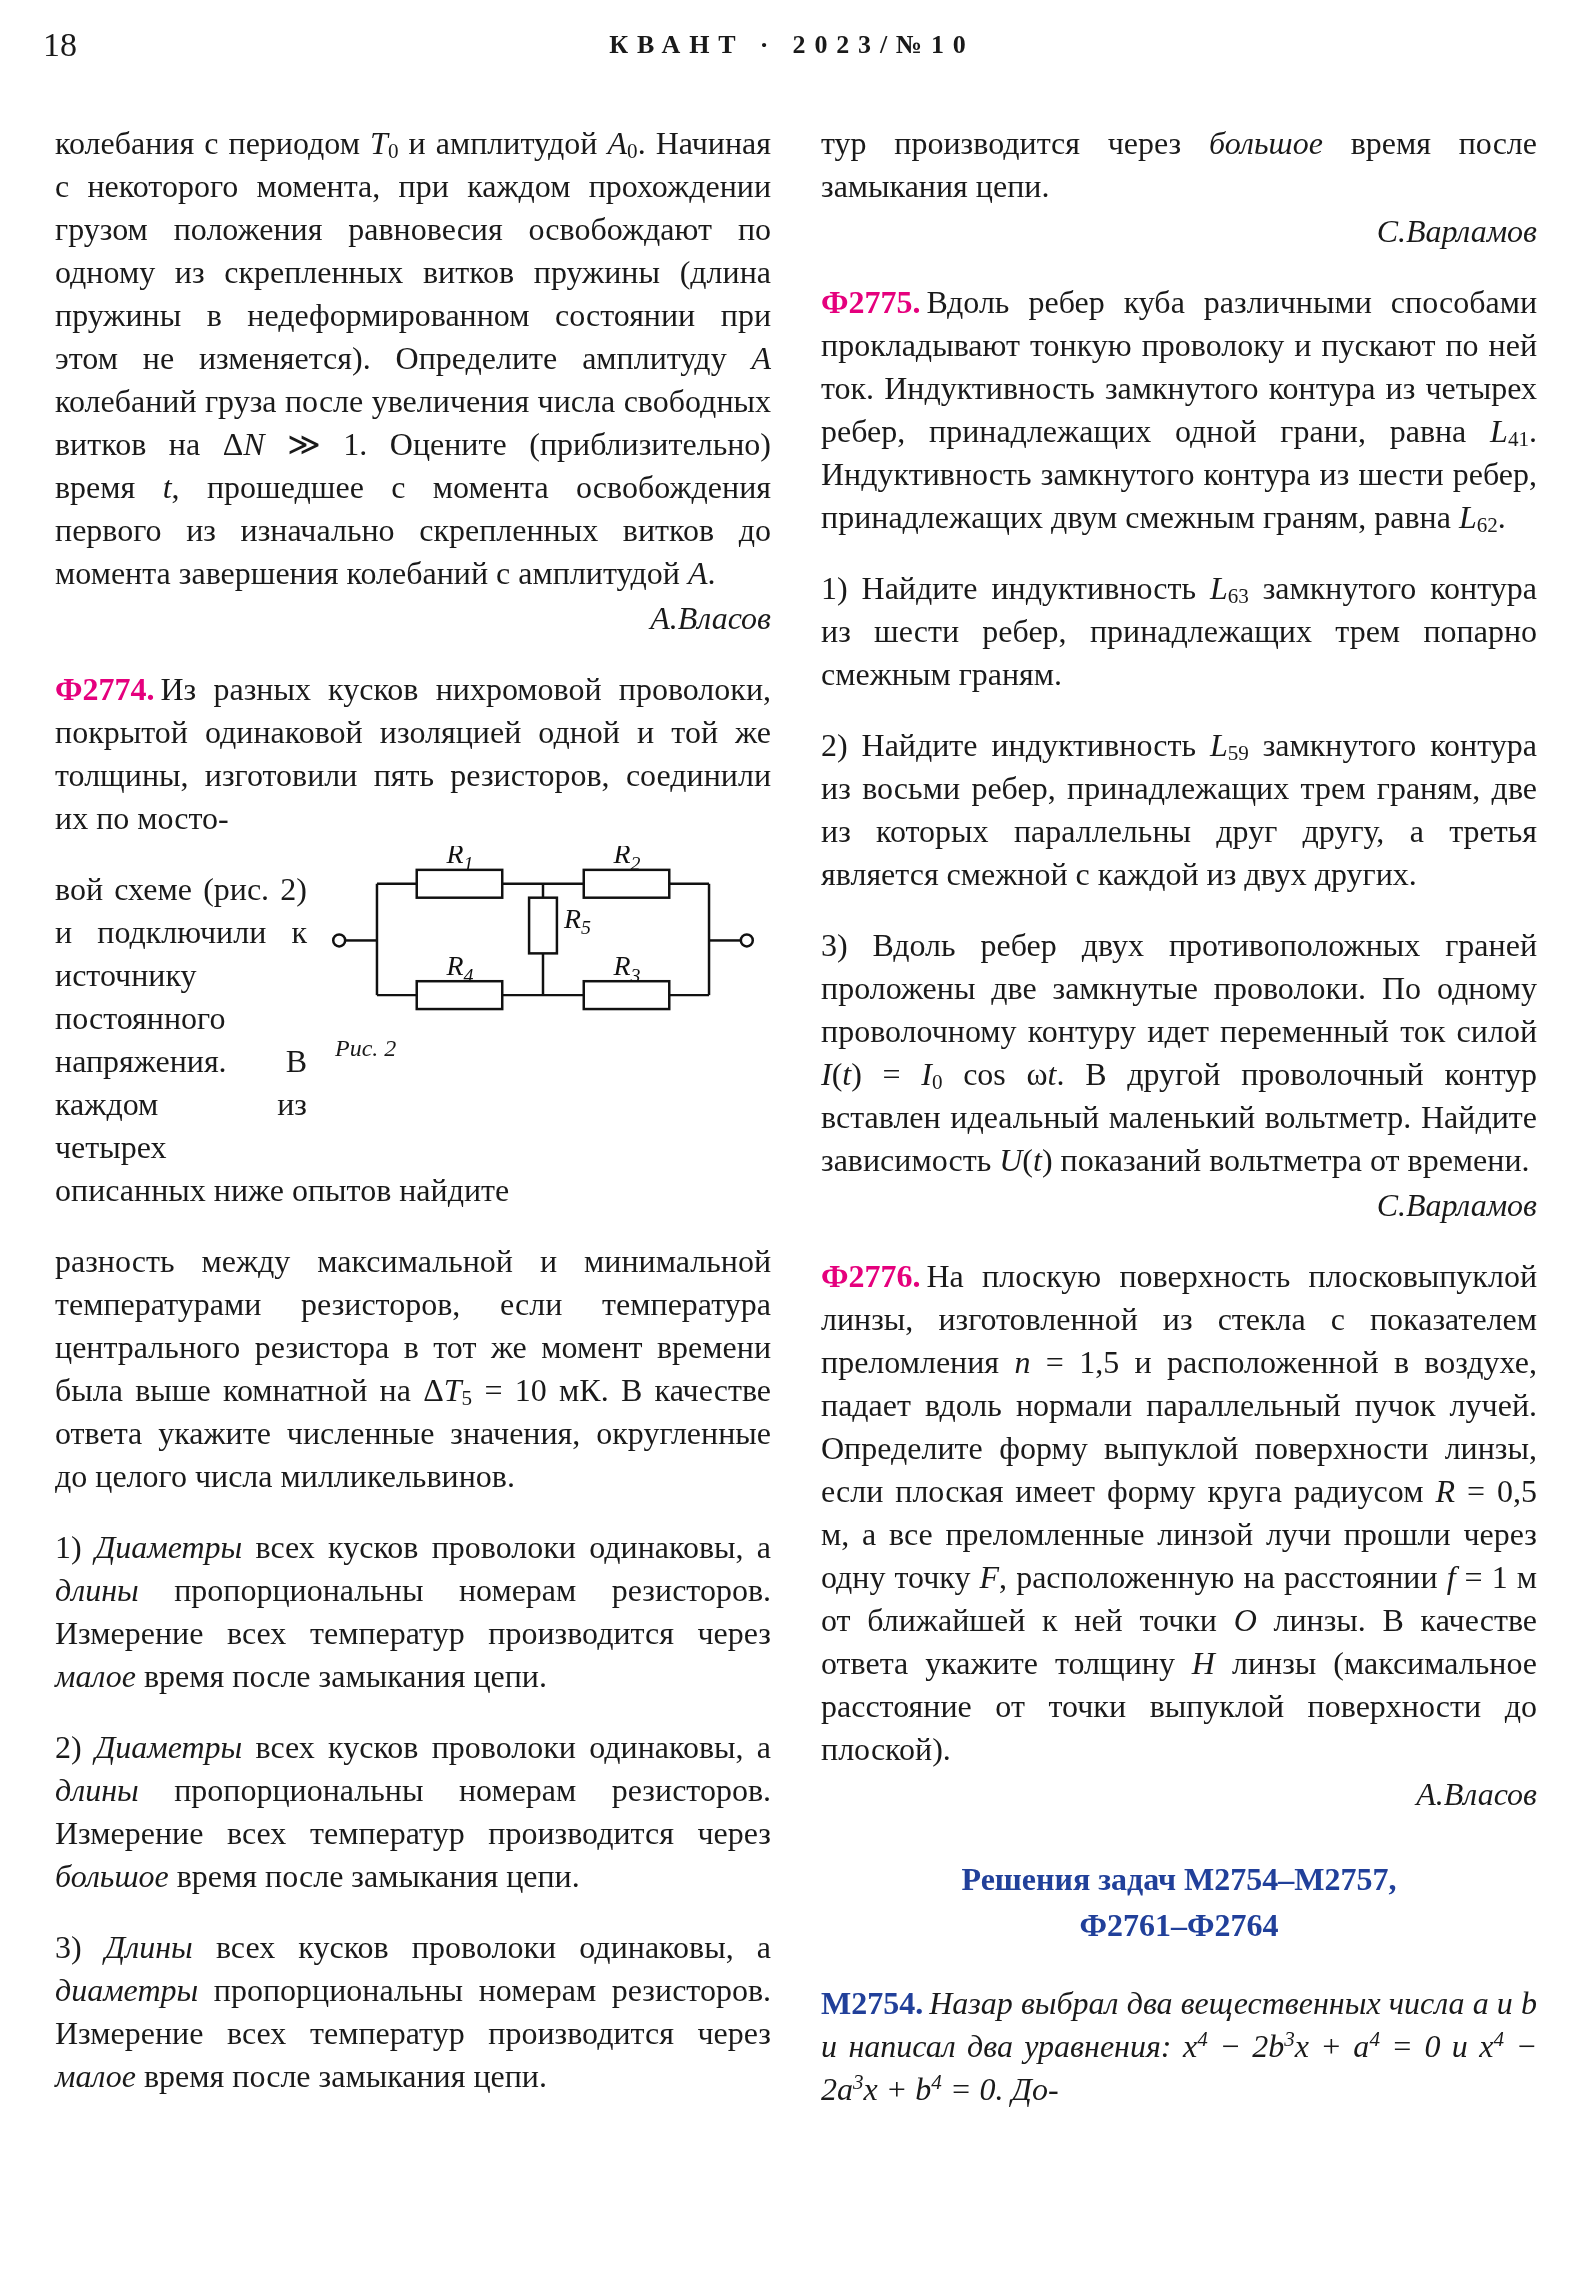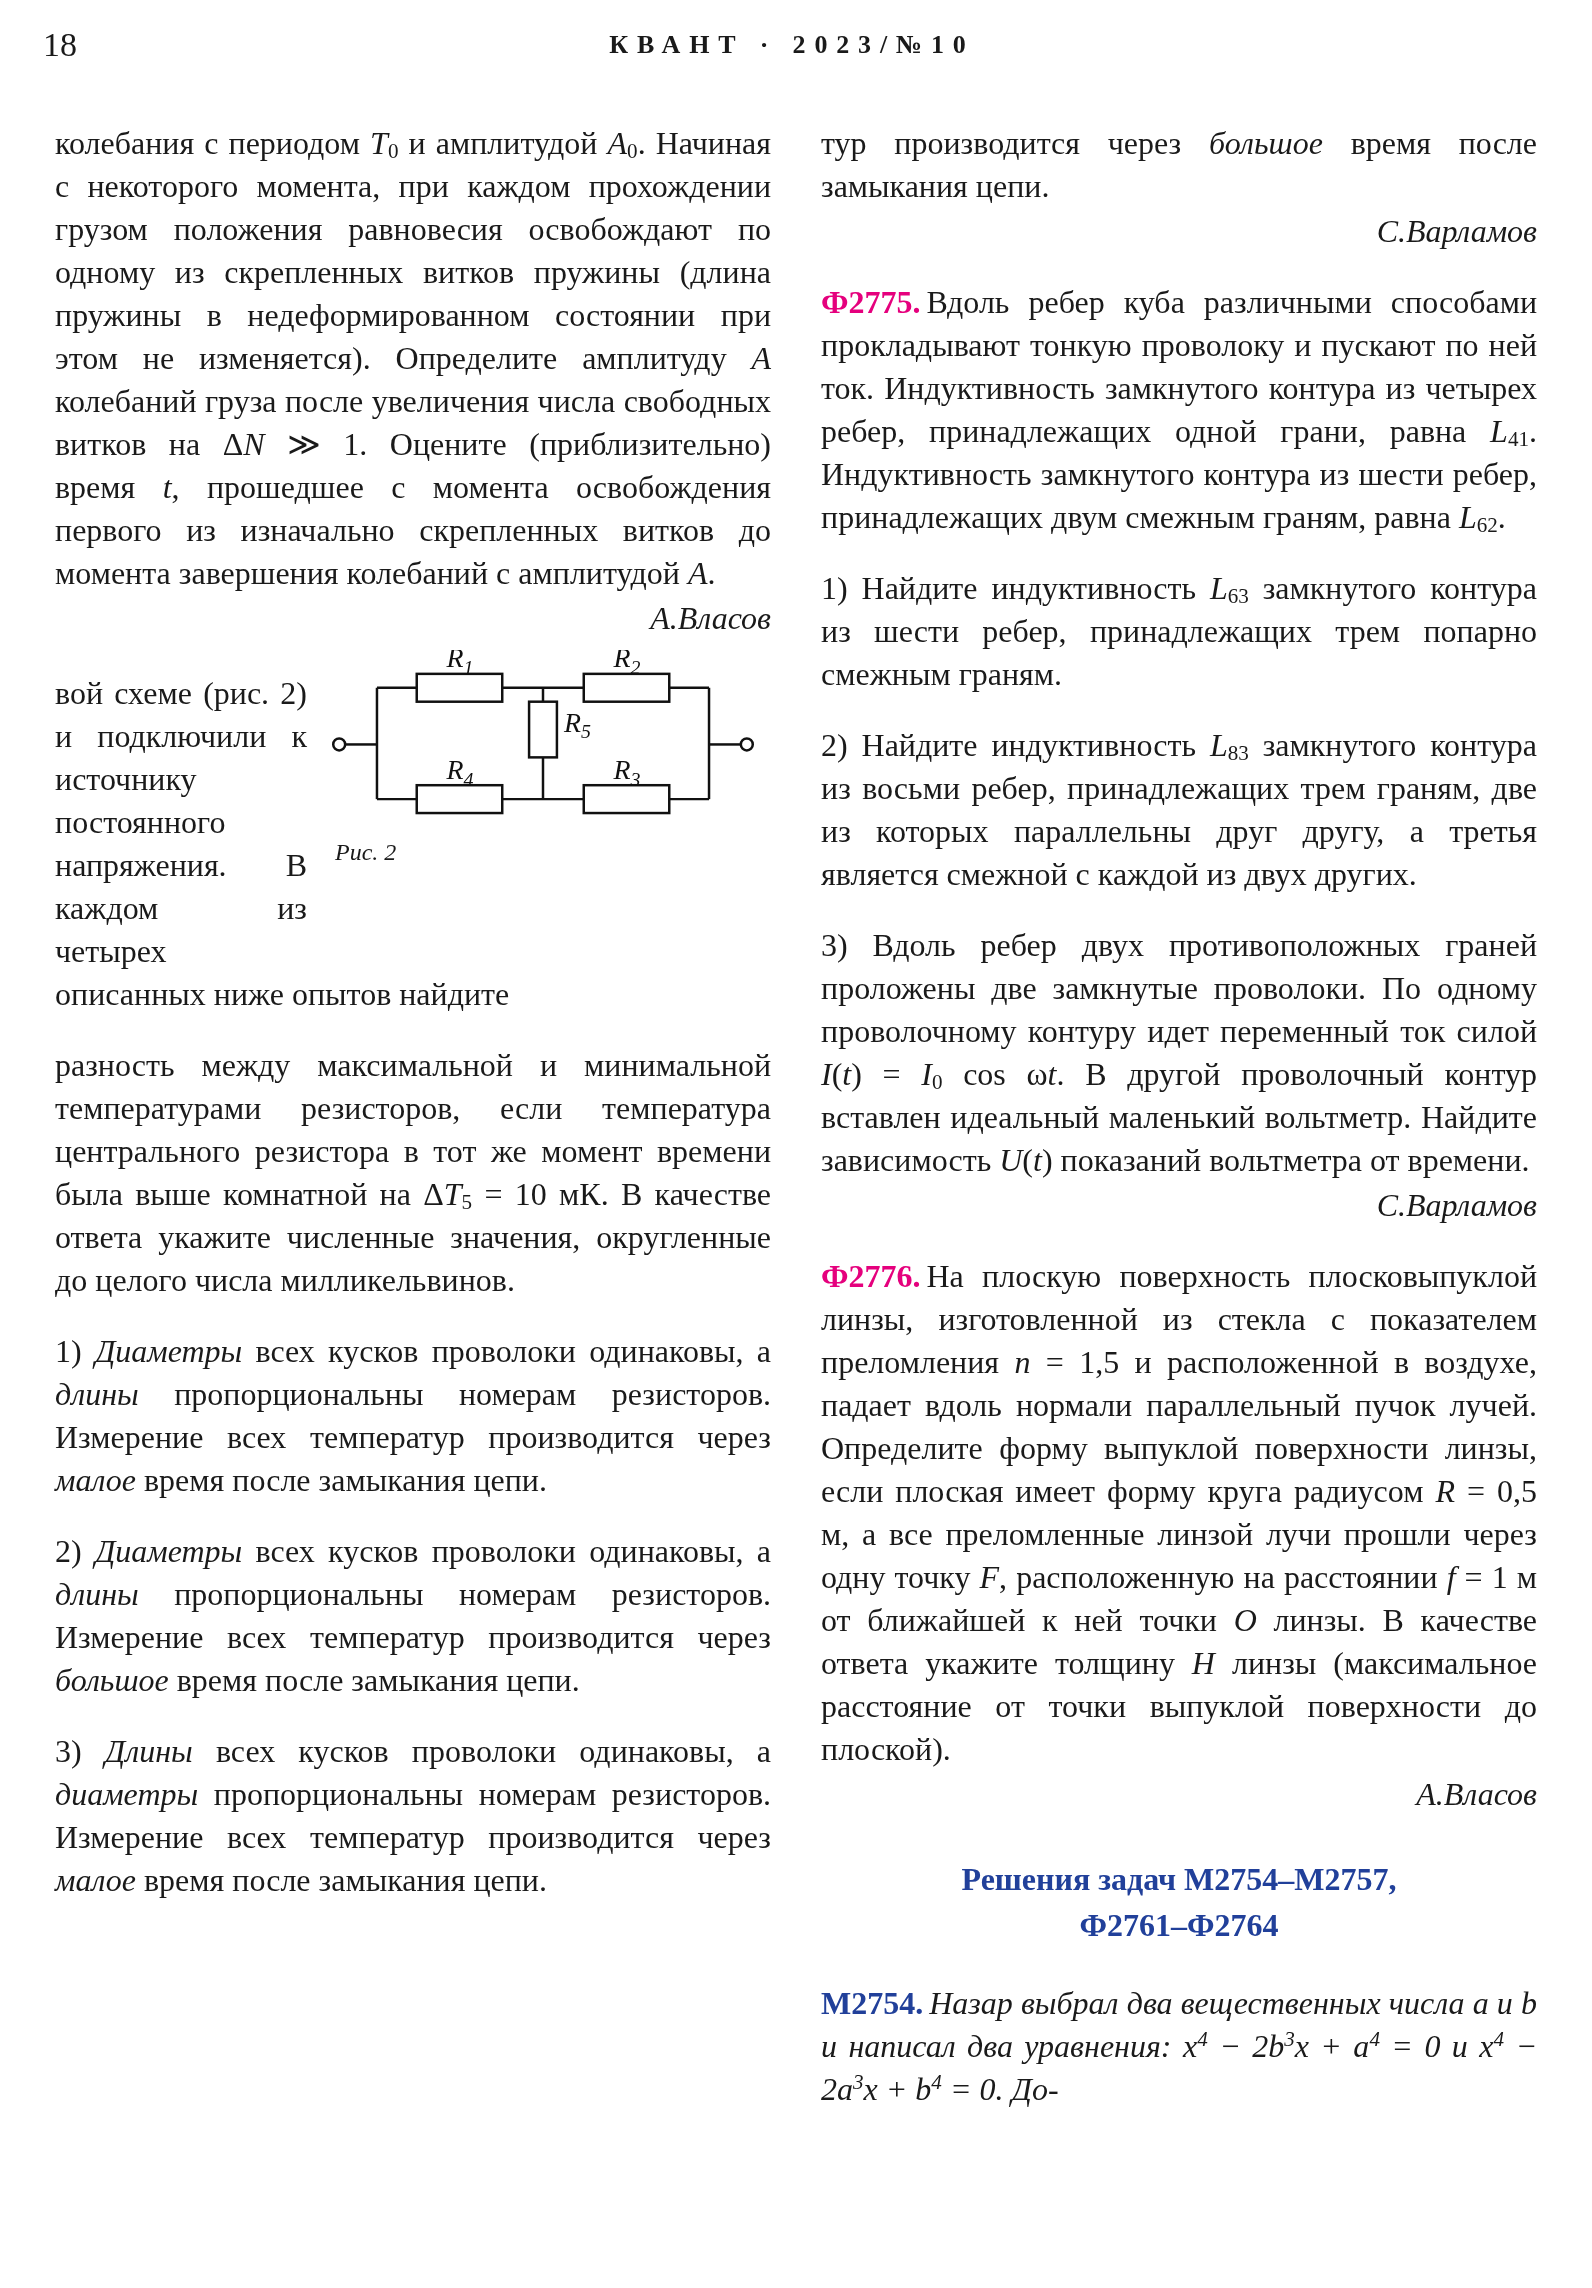--- a/index.html
+++ b/index.html
@@ -57,20 +57,21 @@
     <div class="page-num">18</div>
     <div class="journal-title">КВАНТ · 2023/№10</div>
   </header>
 
   <main class="columns">
 
     <section class="col">
       <p class="body">колебания с периодом <i>T</i><sub>0</sub> и амплитудой <i>A</i><sub>0</sub>. Начиная с некоторого момента, при каждом прохождении грузом положения равновесия освобождают по одному из скрепленных витков пружины (длина пружины в недеформированном состоянии при этом не изменяется). Определите амплитуду <i>A</i> колебаний груза после увеличения числа свободных витков на Δ<i>N</i> ≫ 1. Оцените (приблизительно) время <i>t</i>, прошедшее с момента освобождения первого из изначально скрепленных витков до момента завершения колебаний с амплитудой <i>A</i>.</p>
       <p class="sig">А.Власов</p>
 
+      <p class="body prob-para"><span class="prob-num magenta">Ф2774.</span><span>Из разных кусков нихромовой проволоки, покрытой одинаковой изоляцией одной и той же толщины, изготовили пять резисторов, соединили их по мосто-</span></p>
 
       <div class="figwrap">
         <figure class="figure">
           <svg width="428" height="171" viewBox="0 0 430 172">
             <g stroke="#111" stroke-width="2.5" fill="none">
 
               <circle cx="10" cy="95" r="6" fill="#fff"></circle>
               <circle cx="420" cy="95" r="6" fill="#fff"></circle>
 
               <line x1="16" y1="95" x2="48" y2="95"></line>
@@ -114,21 +115,21 @@
       <p class="body">2) <i>Диаметры</i> всех кусков проволоки одинаковы, а <i>длины</i> пропорциональны номерам резисторов. Измерение всех температур производится через <i>большое</i> время после замыкания цепи.</p>
       <p class="body">3) <i>Длины</i> всех кусков проволоки одинаковы, а <i>диаметры</i> пропорциональны номерам резисторов. Измерение всех температур производится через <i>малое</i> время после замыкания цепи.</p>
     </section>
 
     <section class="col">
       <p class="body">тур производится через <i>большое</i> время после замыкания цепи.</p>
       <p class="sig">С.Варламов</p>
 
       <p class="body prob-para"><span class="prob-num magenta">Ф2775.</span><span>Вдоль ребер куба различными способами прокладывают тонкую проволоку и пускают по ней ток. Индуктивность замкнутого контура из четырех ребер, принадлежащих одной грани, равна <i>L</i><sub>41</sub>. Индуктивность замкнутого контура из шести ребер, принадлежащих двум смежным граням, равна <i>L</i><sub>62</sub>.</span></p>
       <p class="body">1) Найдите индуктивность <i>L</i><sub>63</sub> замкнутого контура из шести ребер, принадлежащих трем попарно смежным граням.</p>
-      <p class="body">2) Найдите индуктивность <i>L</i><sub>83</sub> замкнутого контура из восьми ребер, принадлежащих трем граням, две из которых параллельны друг другу, а третья является смежной с каждой из двух других.</p>
+      <p class="body">2) Найдите индуктивность <i>L</i><sub>59</sub> замкнутого контура из восьми ребер, принадлежащих трем граням, две из которых параллельны друг другу, а третья является смежной с каждой из двух других.</p>
       <p class="body">3) Вдоль ребер двух противоположных граней проложены две замкнутые проволоки. По одному проволочному контуру идет переменный ток силой <i>I</i>(<i>t</i>) = <i>I</i><sub>0</sub> cos ω<i>t</i>. В другой проволочный контур вставлен идеальный маленький вольтметр. Найдите зависимость <i>U</i>(<i>t</i>) показаний вольтметра от времени.</p>
       <p class="sig">С.Варламов</p>
 
       <p class="body prob-para"><span class="prob-num magenta">Ф2776.</span><span>На плоскую поверхность плосковыпуклой линзы, изготовленной из стекла с показателем преломления <i>n</i> = 1,5 и расположенной в воздухе, падает вдоль нормали параллельный пучок лучей. Определите форму выпуклой поверхности линзы, если плоская имеет форму круга радиусом <i>R</i> = 0,5 м, а все преломленные линзой лучи прошли через одну точку <i>F</i>, расположенную на расстоянии <i>f</i> = 1 м от ближайшей к ней точки <i>O</i> линзы. В качестве ответа укажите толщину <i>H</i> линзы (максимальное расстояние от точки выпуклой поверхности до плоской).</span></p>
       <p class="sig">А.Власов</p>
 
       <h2 class="heading"><span>Решения задач М2754–М2757,</span><br><span>Ф2761–Ф2764</span></h2>
 
       <p class="body italic-para"><span class="prob-num blue upright">М2754.</span><span>Назар выбрал два вещественных числа a и b и написал два уравнения: x<sup>4</sup> − 2b<sup>3</sup>x + a<sup>4</sup> = 0 и x<sup>4</sup> − 2a<sup>3</sup>x + b<sup>4</sup> = 0. До-</span></p>
     </section>

